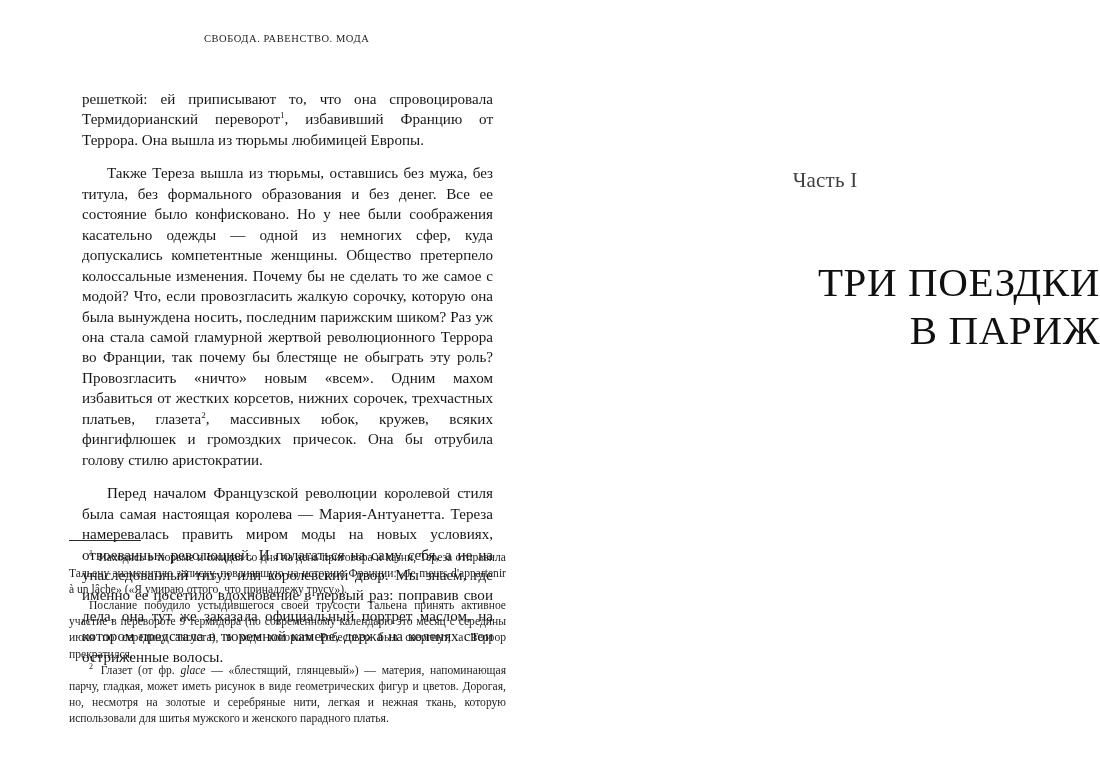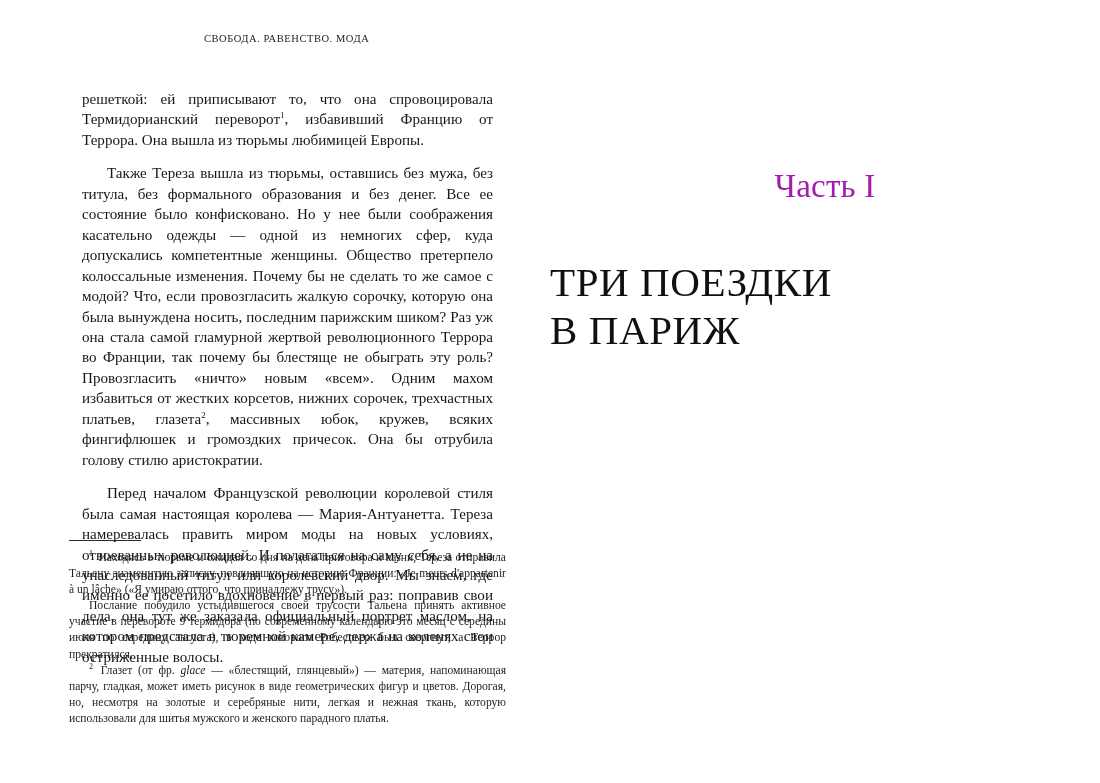--- a/index.html
+++ b/index.html
@@ -105,30 +105,30 @@
     top: 0;
     width: 550px;
     height: 783px;
   }
   .part-label {
     position: absolute;
     left: 0;
     top: 168px;
     width: 550px;
     text-align: center;
-    font-size: 33px;
-    color: #a21caf;
+    font-size: 21px;
+    color: #404040;
     letter-spacing: 0.2px;
   }
   .part-title {
     position: absolute;
     left: 0;
     top: 258px;
     width: 550px;
-    text-align: left;
+    text-align: right;
   }
   .part-title .tline {
     display: block;
     font-size: 41px;
     line-height: 48px;
     letter-spacing: 0.6px;
     color: #101010;
     white-space: nowrap;
   }
 </style>

